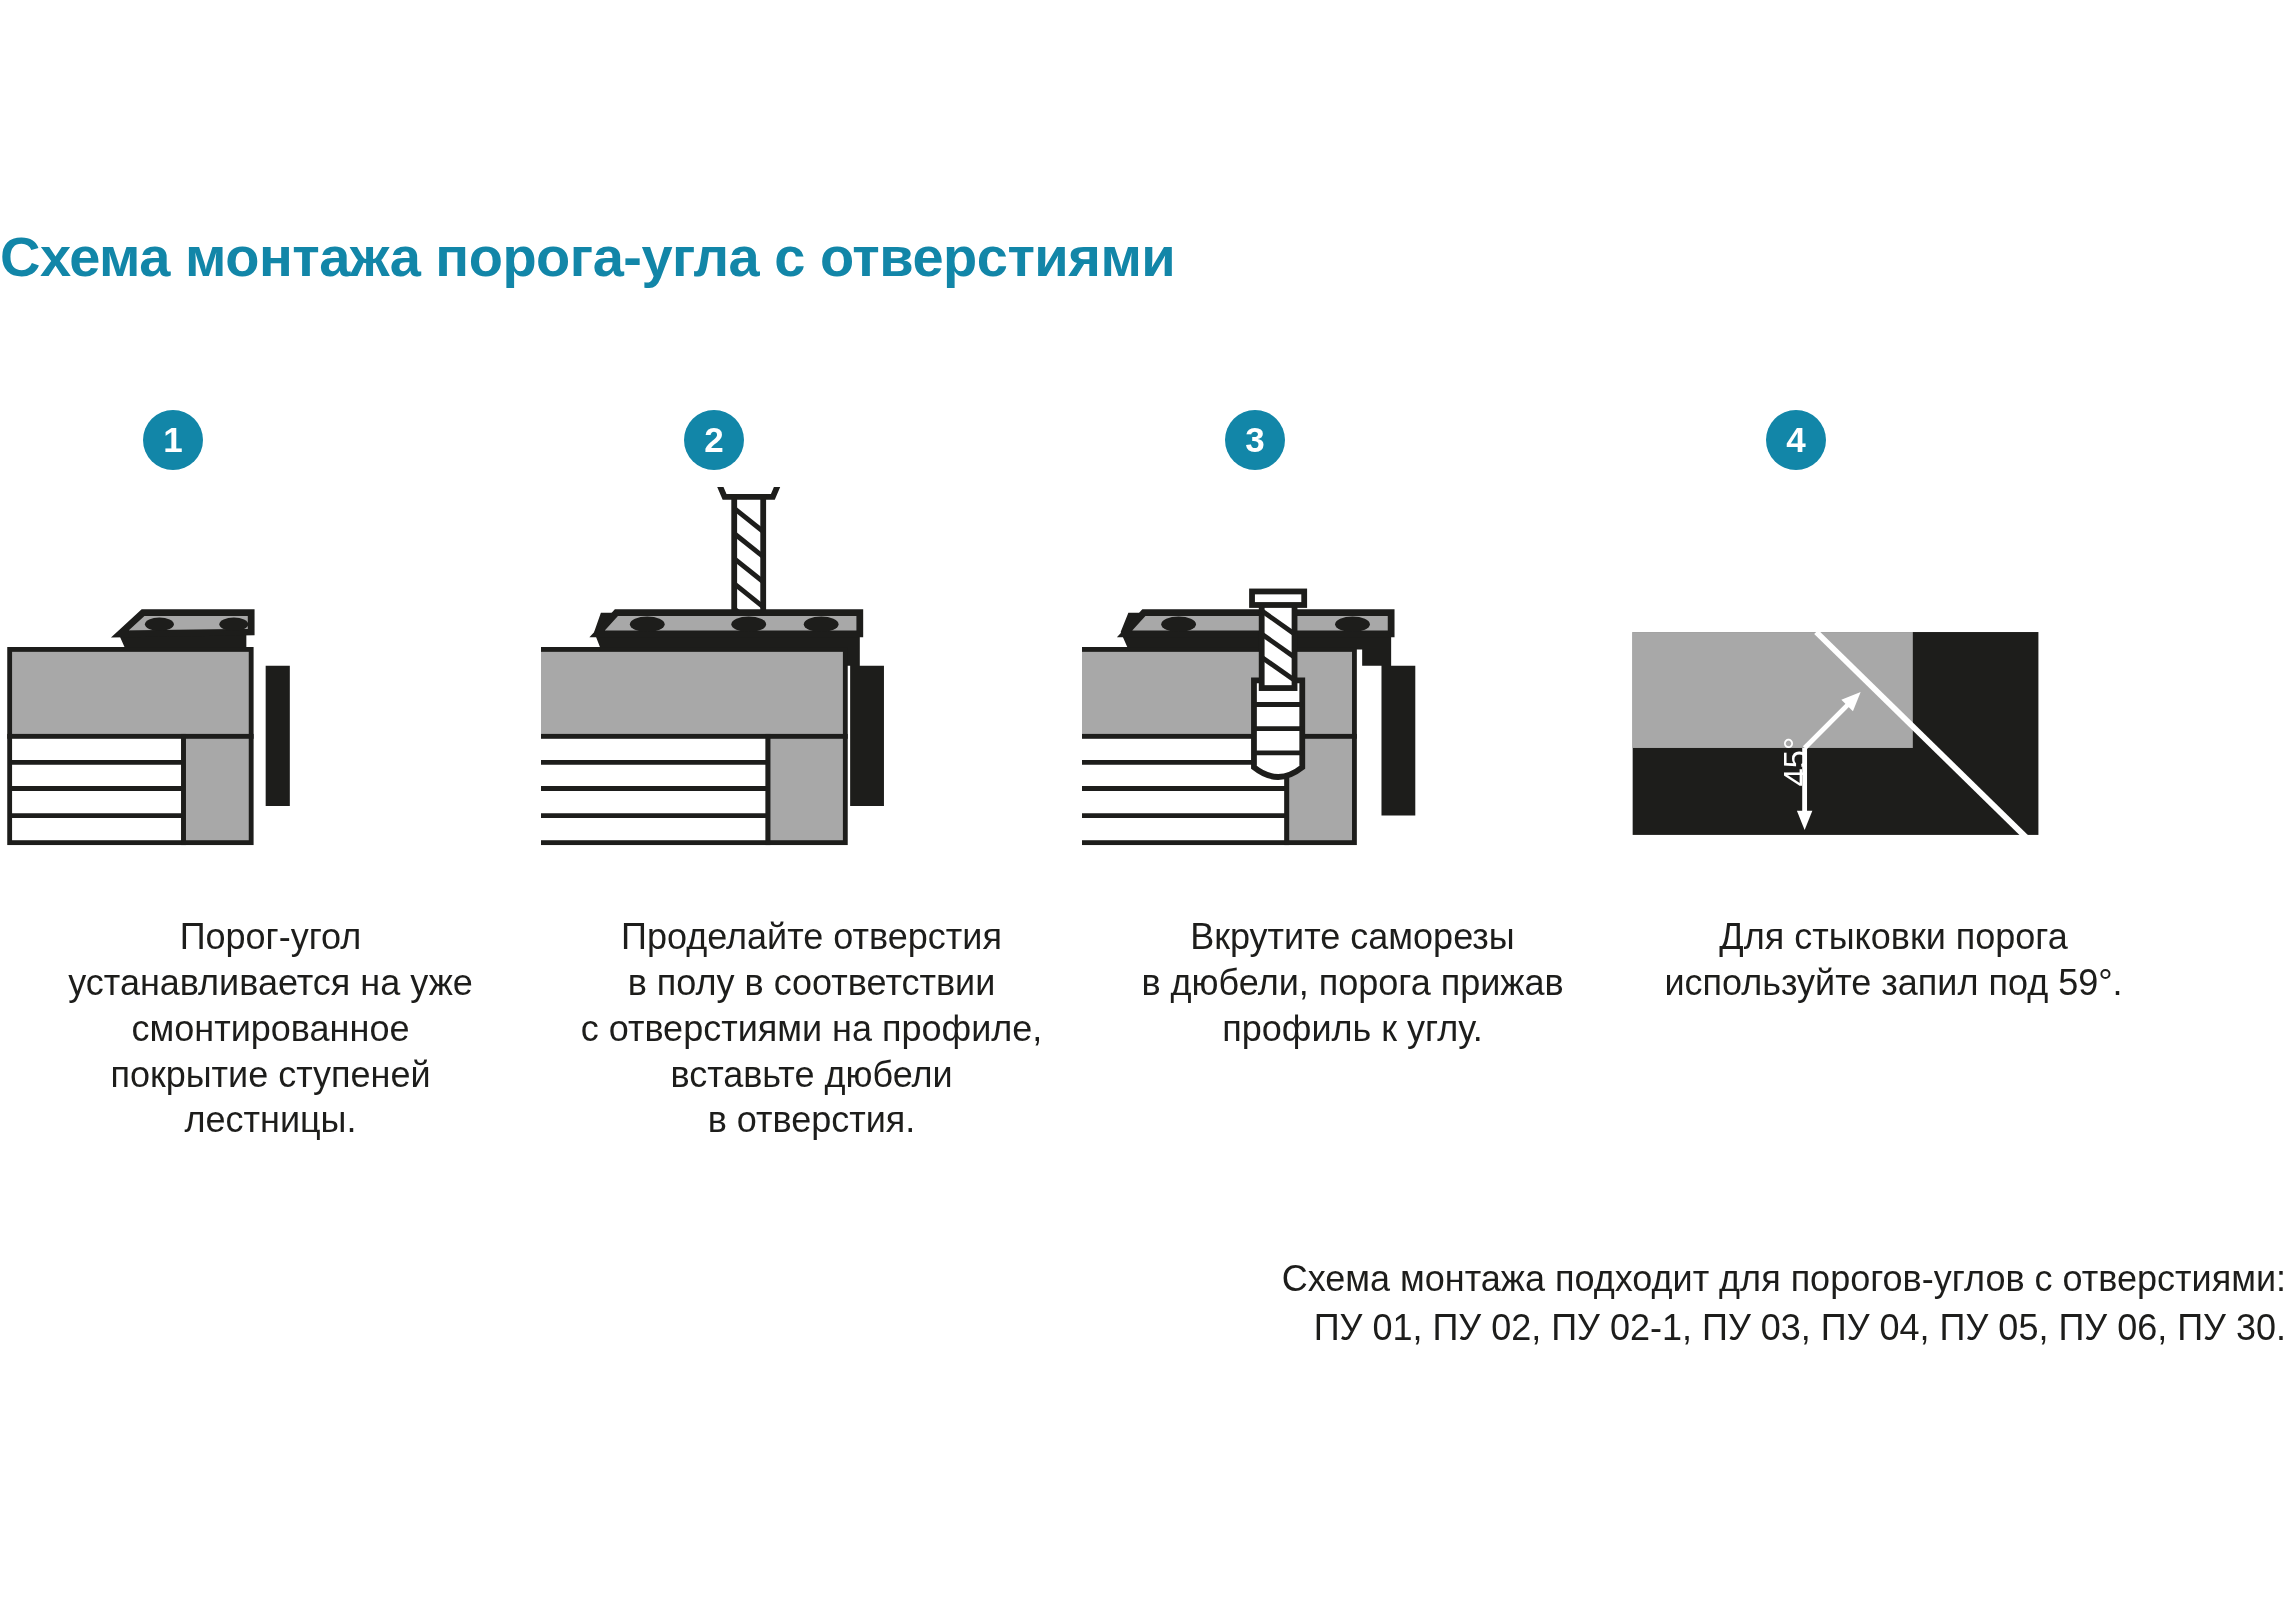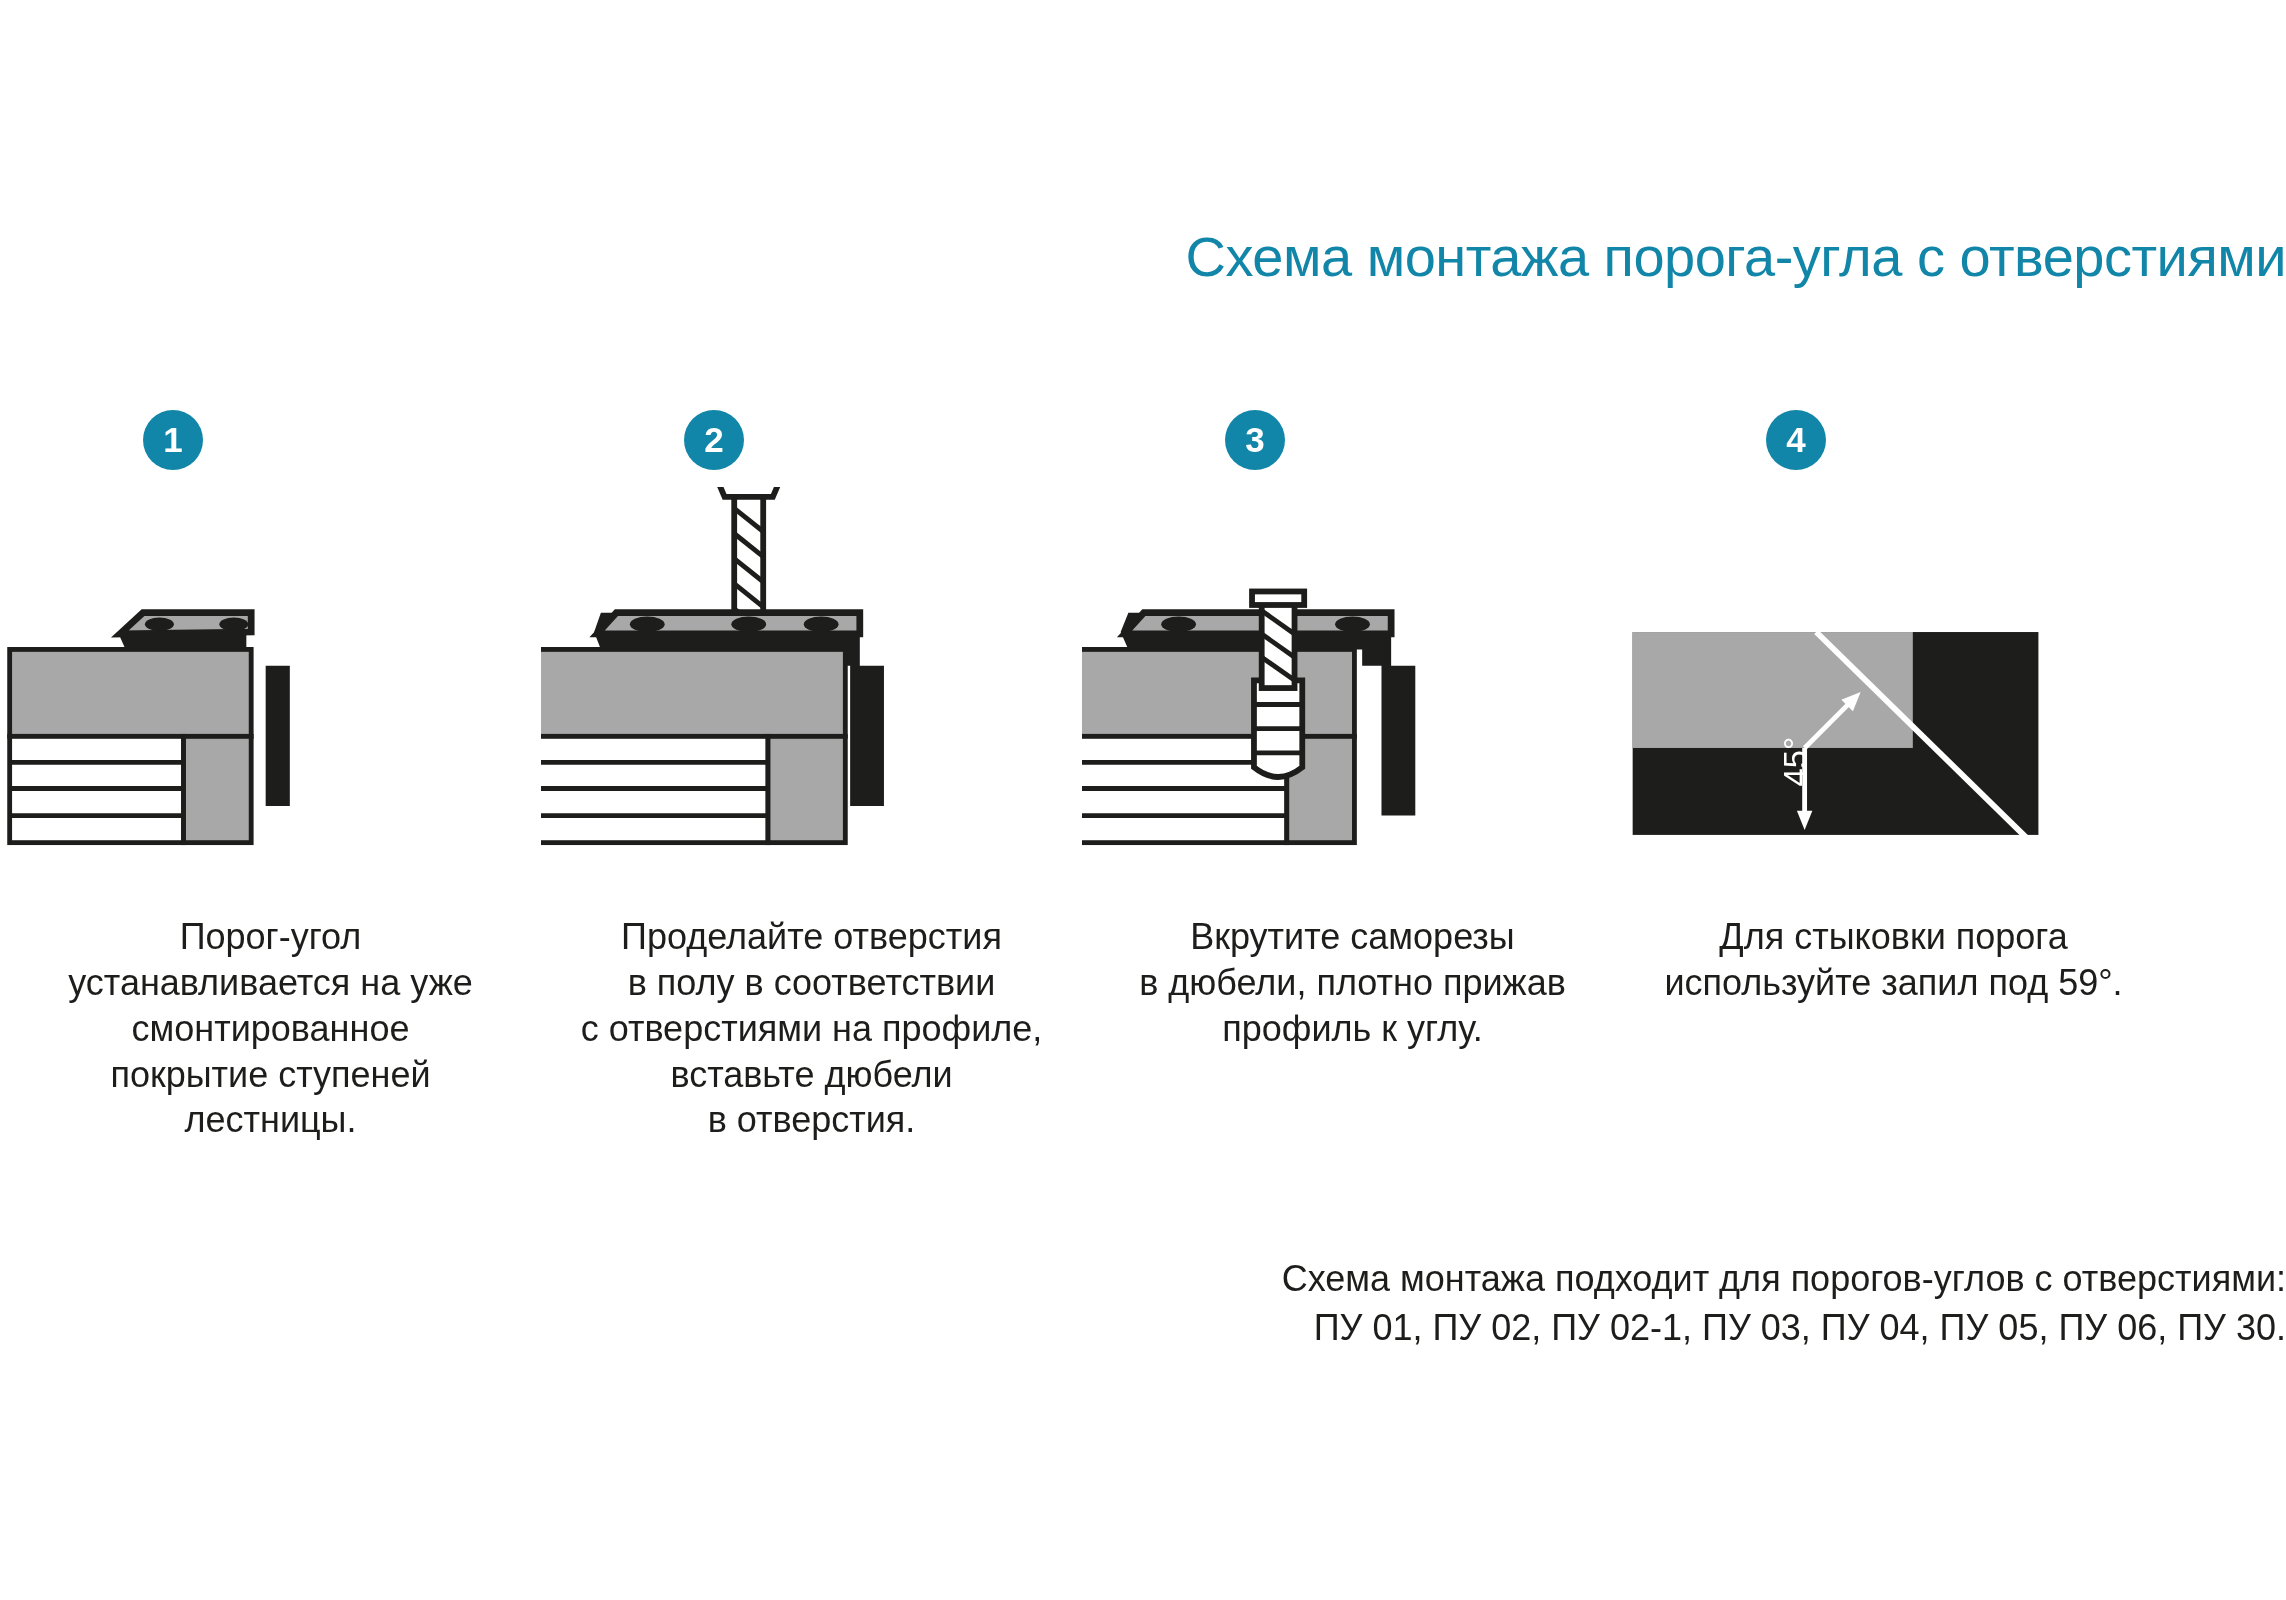--- a/index.html
+++ b/index.html
@@ -18,23 +18,23 @@
   .page {
     position: relative;
     width: 2286px;
     height: 1601px;
   }
   .title {
     position: absolute;
     top: 224px;
     left: 0;
     width: 2286px;
-    text-align: right;
+    text-align: left;
     font-size: 56px;
-    font-weight: normal;
+    font-weight: bold;
     color: #1286a8;
     letter-spacing: -0.5px;
   }
   .steps {
     position: absolute;
     top: 410px;
     left: 0;
     width: 2286px;
     display: flex;
     flex-direction: row;
@@ -189,21 +189,21 @@
           <g>
             <rect x="186" y="118" width="34" height="90" fill="#ffffff" stroke="#1d1d1b" stroke-width="6"></rect>
             <line x1="186" y1="128" x2="220" y2="152" stroke="#1d1d1b" stroke-width="5"></line>
             <line x1="186" y1="152" x2="220" y2="176" stroke="#1d1d1b" stroke-width="5"></line>
             <line x1="186" y1="176" x2="220" y2="200" stroke="#1d1d1b" stroke-width="5"></line>
             <rect x="176" y="108" width="54" height="14" fill="#ffffff" stroke="#1d1d1b" stroke-width="6"></rect>
           </g>
         </svg>
       </div>
       <div class="caption">Вкрутите саморезы
-в дюбели, плотно прижав
+в дюбели, порога прижав
 профиль к углу.</div>
     </div>
 
     <div class="step">
       <div class="badge">4</div>
       <div class="art">
         <svg width="541" height="406" viewBox="0 0 560 420">
 
           <rect x="10" y="150" width="420" height="210" fill="#1d1d1b"></rect>
 

